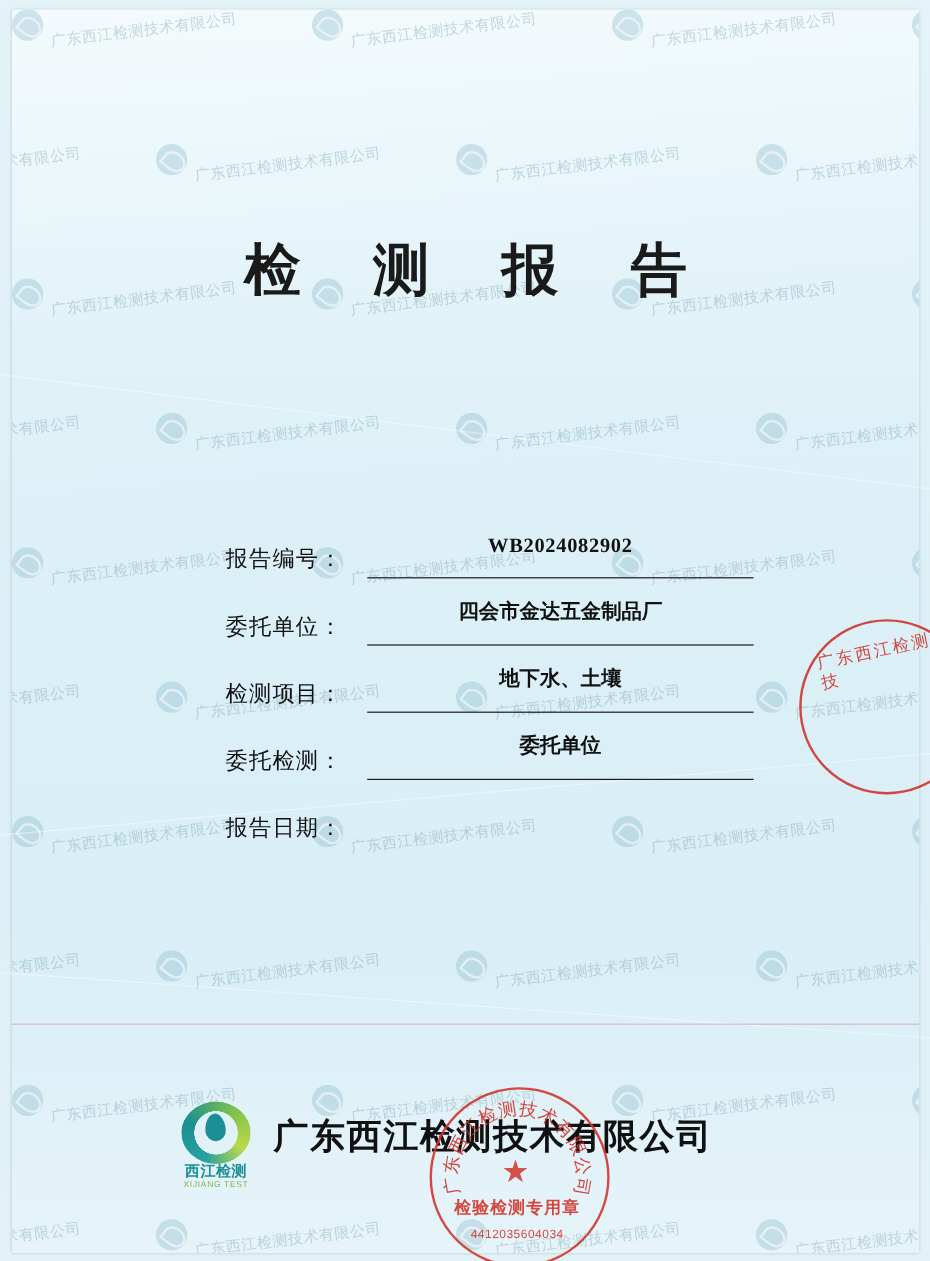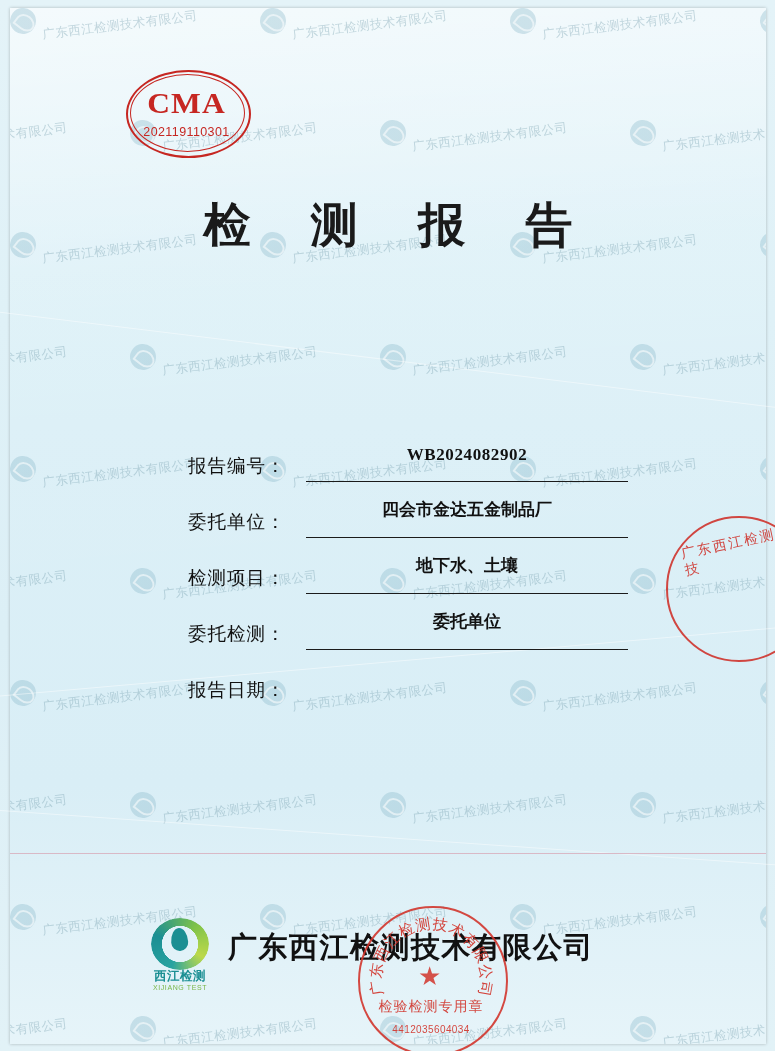--- a/index.html
+++ b/index.html
@@ -315,20 +315,21 @@
   }
   #footer-seal .seal-sub {
     position: absolute;
     left: 0; top: 92px;
     width: 146px;
     text-align: center;
     font-size: 14px;
     letter-spacing: 1px;
     font-family: "DejaVu Serif", serif;
     opacity: 0.9;
+    font-weight: bold;
   }
   #footer-seal .seal-code {
     position: absolute;
     left: 0; top: 118px;
     width: 146px;
     text-align: center;
     font-size: 10px;
     font-family: "Liberation Sans", sans-serif;
     letter-spacing: 0.4px;
     opacity: 0.9;
@@ -410,26 +411,20 @@
         <div class="wm-logo" style="left: 370px; top: 1008px;"></div>
         <div class="wm" style="left: 402px; top: 1017px;">广东西江检测技术有限公司</div>
         <div class="wm-logo" style="left: 620px; top: 1008px;"></div>
         <div class="wm" style="left: 652px; top: 1017px;">广东西江检测技术有限公司</div>
       </div>
 
     <div class="crease" style="left:-40px;top:300px;width:900px;height:1px;transform:rotate(7deg);"></div>
     <div class="crease" style="left:-40px;top:690px;width:900px;height:1px;transform:rotate(-5deg);"></div>
     <div class="crease" style="left:-40px;top:800px;width:900px;height:1px;transform:rotate(4deg);"></div>
 
-    <div id="cma-seal">
-      <div class="ellipse"></div>
-      <div class="ellipse" style="left:4px;top:4px;width:113px;height:76px;border-width:1px;"></div>
-      <div class="cma-text">CMA</div>
-      <div class="cma-num">202119110301</div>
-    </div>
 
     <div id="doc-title">检 测 报 告</div>
 
     <div id="fields">
       <div class="field-row">
         <div class="field-label">报告编号：</div>
         <div class="field-value latin">WB2024082902</div>
       </div>
       <div class="field-row">
         <div class="field-label">委托单位：</div>

